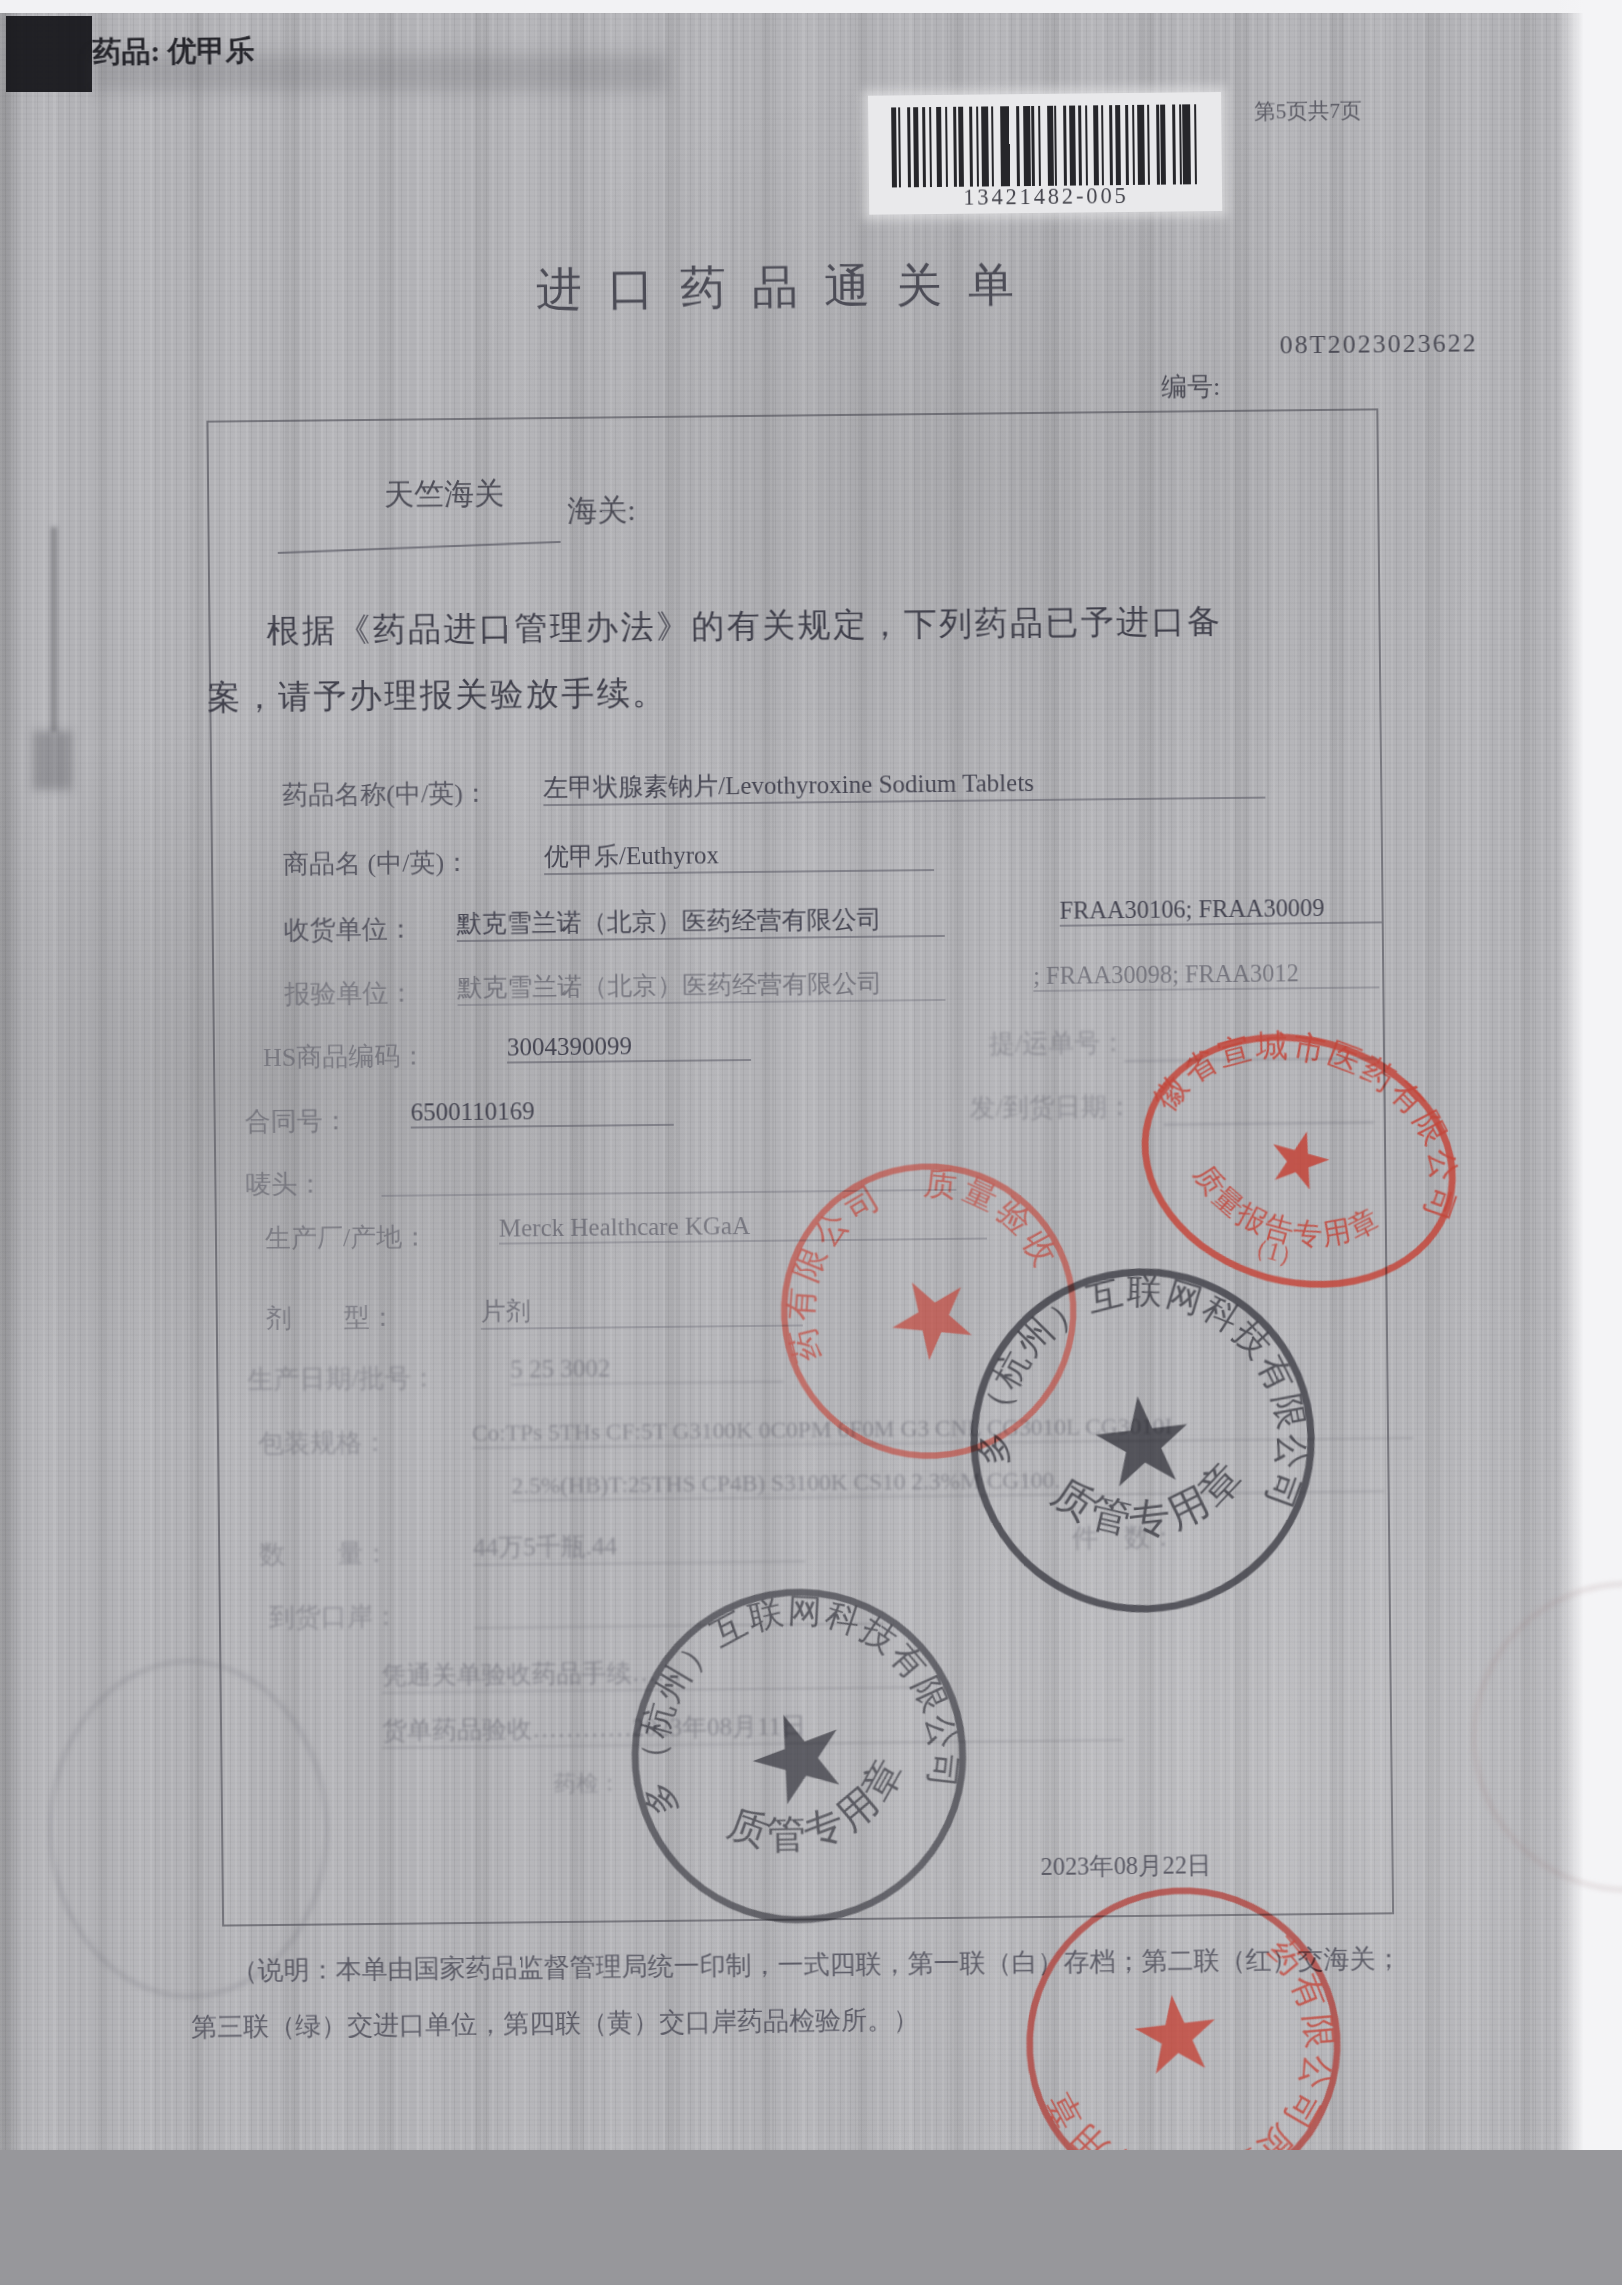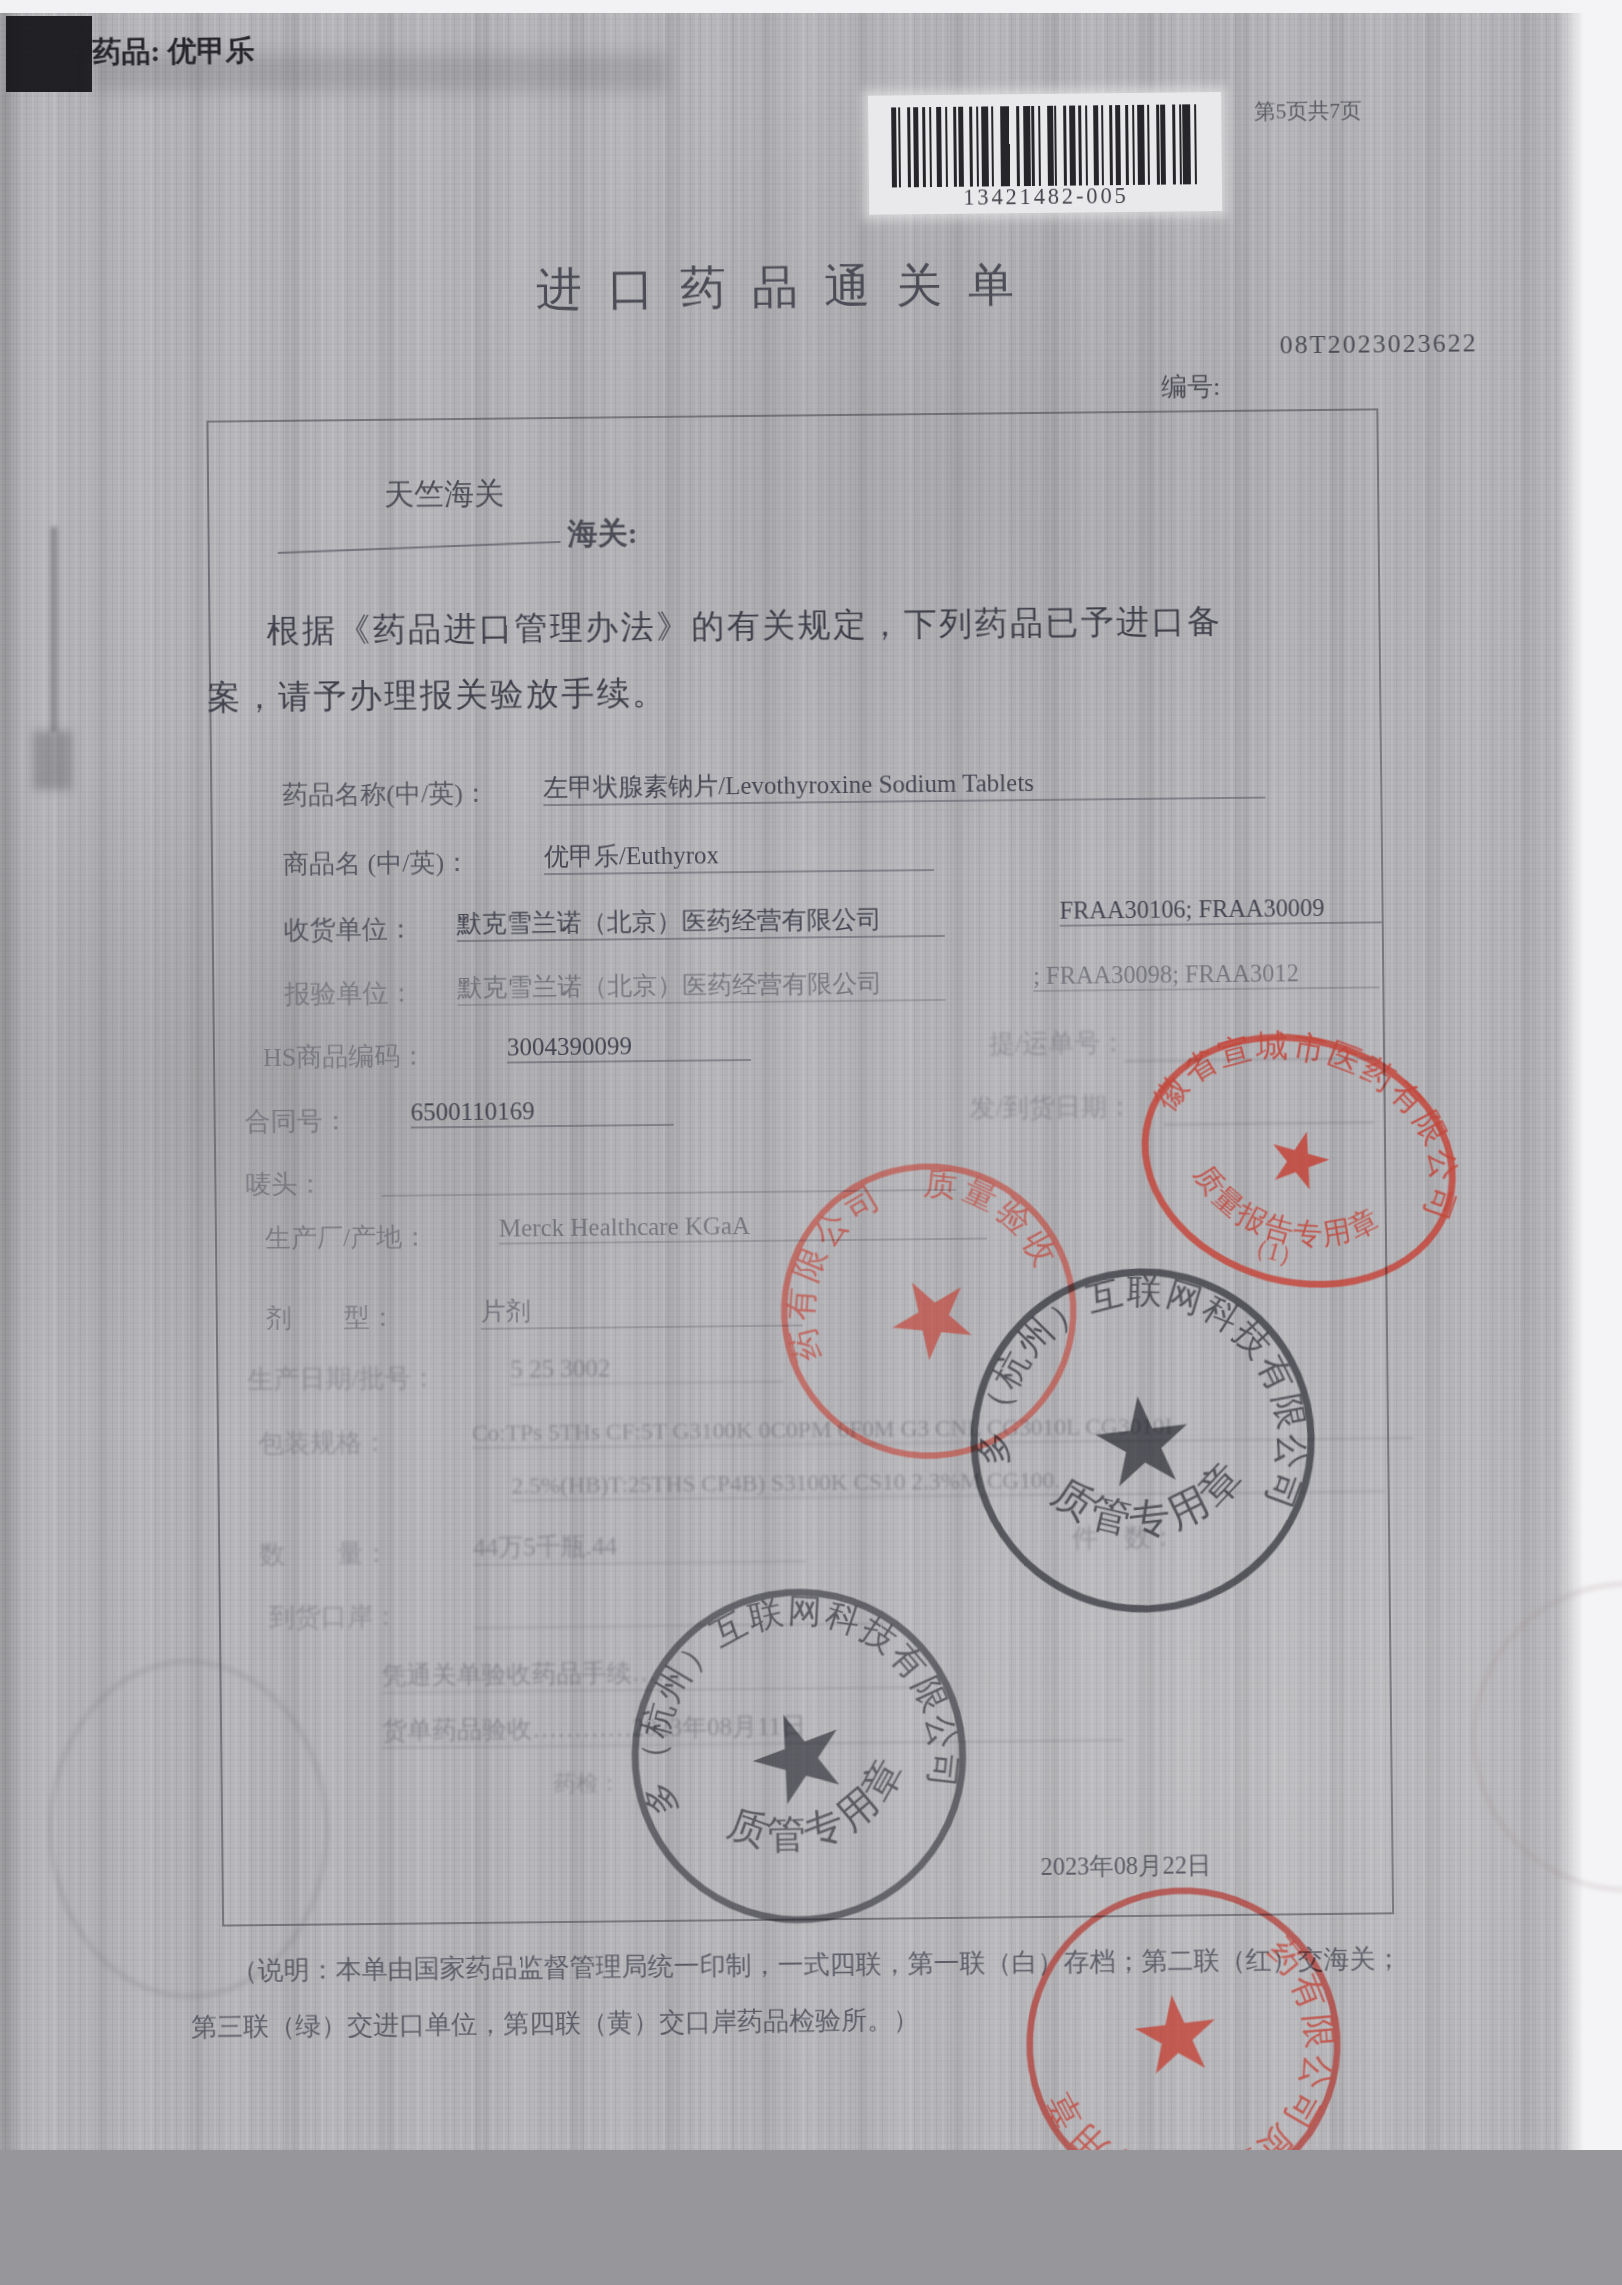--- a/index.html
+++ b/index.html
@@ -64,21 +64,21 @@
 
     <div class="t" id="title" style="left:542px;top:256px;">进口药品通关单</div>
 
     <span class="t" style="left:1285px;top:335px;font-size:26px;letter-spacing:2px;">08T2023023622</span>
     <span class="t" style="left:1166px;top:373px;font-size:26px;">编号:</span>
 
     <div id="border-box"></div>
 
     <span class="t" style="left:388px;top:470px;font-size:30px;">天竺海关</span>
     <div class="line" style="left:281px;top:542px;width:283px;transform:rotate(-1.6deg);"></div>
-    <span class="t" style="left:571px;top:511px;font-size:30px;font-weight:bold;">海关:</span>
+    <span class="t" style="left:571px;top:488px;font-size:30px;">海关:</span>
 
     <span class="t" style="left:269px;top:603px;font-size:33px;letter-spacing:2.4px;color:rgba(52,52,64,.9);">根据《药品进口管理办法》的有关规定，下列药品已予进口备</span>
     <span class="t" style="left:209px;top:669px;font-size:33px;letter-spacing:2.4px;color:rgba(52,52,64,.9);">案，请予办理报关验放手续。</span>
 
     <span class="t lbl" style="left:283px;top:772px;">药品名称(中/英)：</span>
     <span class="t val u" style="left:544px;top:768px;min-width:722px;">左甲状腺素钠片/Levothyroxine Sodium Tablets</span>
 
     <span class="t lbl" style="left:283px;top:841px;">商品名 (中/英)：</span>
     <span class="t val u" style="left:544px;top:837px;min-width:390px;">优甲乐/Euthyrox</span>
 

